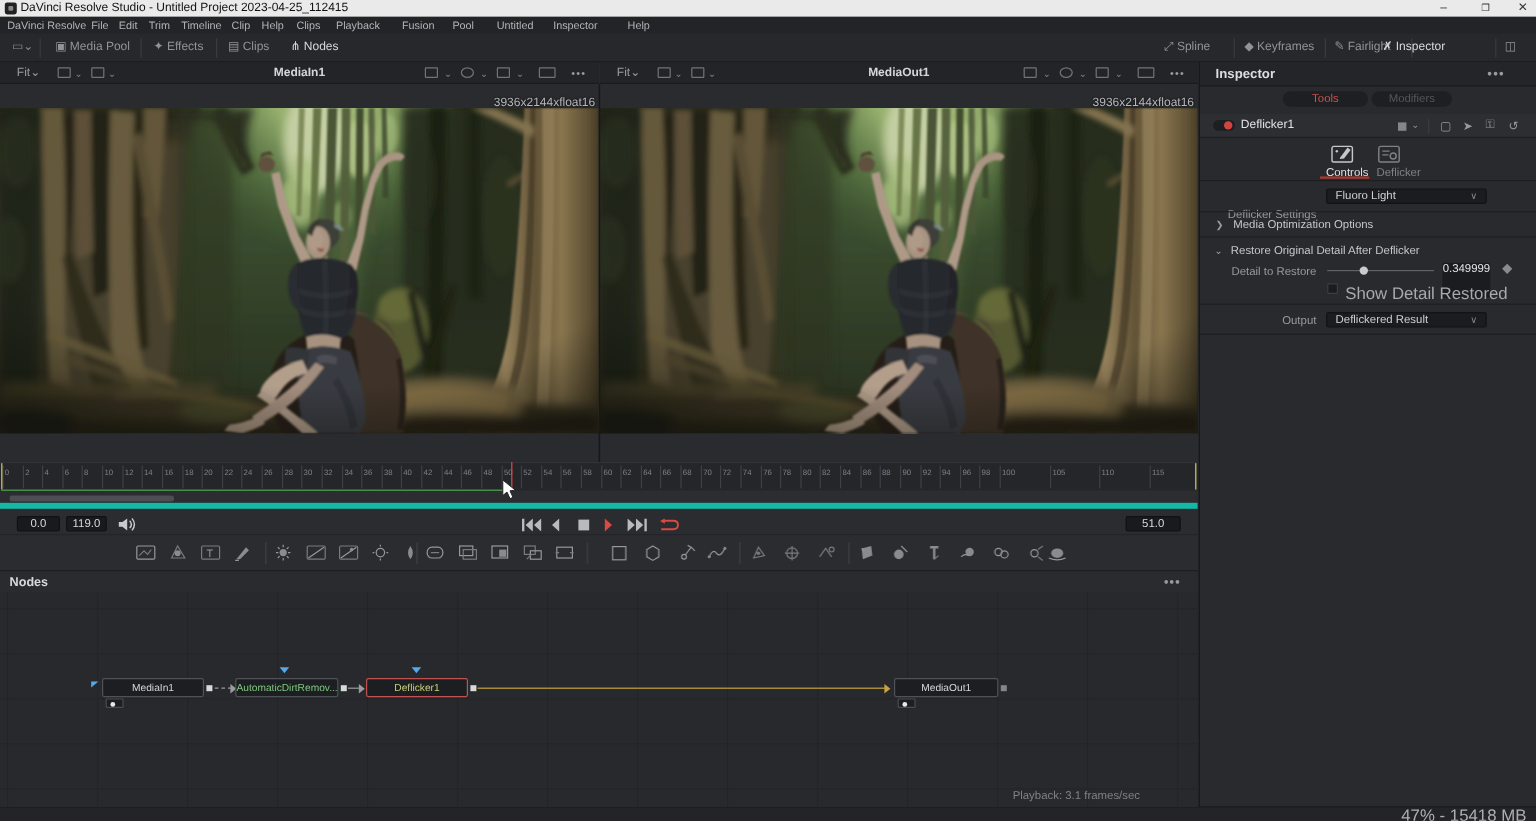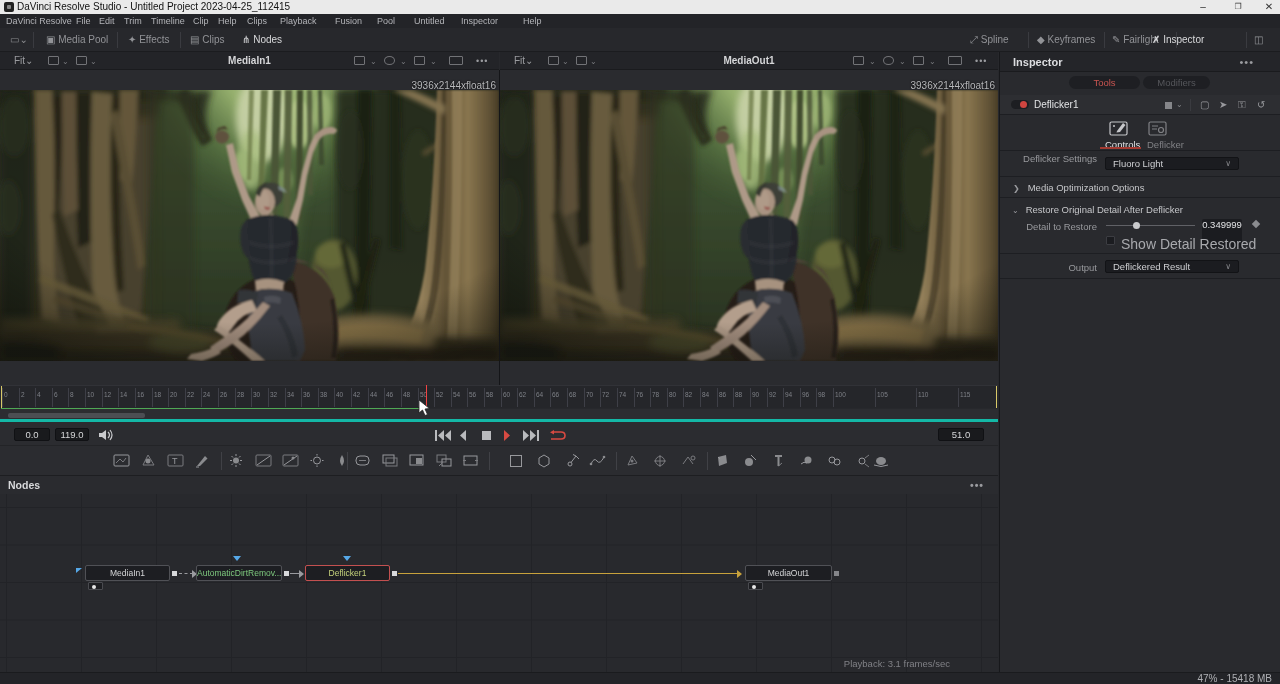--- a/index.html
+++ b/index.html
@@ -34,21 +34,21 @@
 #ruler{left:0;top:385px;width:998px;height:23px;background:#25262a;border-top:1px solid #313237;overflow:hidden}
 #ruler i{position:absolute;top:2px;width:1px;height:19px;background:#3e3f47}
 #ruler b{position:absolute;top:5px;font-weight:normal;font-size:6.5px;color:#7e8087}
 #playhead{position:absolute;left:426px;top:385px;width:1px;height:23px;background:#e44}
 #inmark{left:1px;top:386px;width:1px;height:22px;background:#d8c868}
 #outmark{left:996px;top:386px;width:1px;height:22px;background:#d8c868}
 #cache{left:1px;top:408px;width:424px;height:1px;background:#4fa854}
 #scrollrow{left:0;top:409px;width:998px;height:10px;background:#2c2d31}
 #scrollbar{left:8px;top:413px;width:137px;height:5px;background:#4c4e53;border-radius:2px}
 
-#transport{left:0;top:419px;width:998px;height:26px;background:#2b2c30;border-top:3px solid #14b8a6}
+#transport{left:0;top:419px;width:998px;height:26px;background:#2b2c30;border-top:5px solid #14b8a6}
 .tbox{position:absolute;top:6px;height:13px;background:#191a1d;border:1px solid #101114;border-radius:2px;color:#d6d7d9;font-size:9.5px;text-align:center}
 
 #fxbar{left:0;top:445px;width:998px;height:30px;background:#2b2c30;border-top:1px solid #232427}
 .fsep{position:absolute;top:6px;height:18px;width:1px;background:#404146}
 
 #nodehdr{left:0;top:475px;width:998px;height:19px;background:#2a2b2f;border-top:1px solid #1d1e21;color:#d8d9db;font-size:10.5px;font-weight:bold;line-height:19px}
 #nodes{left:0;top:494px;width:998px;height:178px;background:#28292d;overflow:hidden;
 background-image:linear-gradient(#222327 1px,transparent 1px),linear-gradient(90deg,#222327 1px,transparent 1px);
 background-size:75px 37.5px;background-position:6px 13px}
 .node{position:absolute;top:71px;height:16px;background:#1d1e22;border:1px solid #505156;border-radius:2px;color:#d4d5d7;font-size:8.5px;text-align:center;line-height:14px}
@@ -629,33 +629,33 @@
       </svg>
       <svg style="position:absolute;left:148px;top:68px" width="22" height="18">
         <rect x="1" y="2" width="17" height="13" rx="1.5" fill="none" stroke="#808185" stroke-width="1.2"></rect>
         <path d="M4 6 L10 6 M4 9 L9 9" stroke="#808185" stroke-width="1"></path>
         <circle cx="13" cy="10" r="2.5" fill="none" stroke="#808185" stroke-width="1.2"></circle>
       </svg>
       <div style="position:absolute;left:105px;top:87px;color:#e0e1e3;font-size:9.5px">Controls</div>
       <div style="position:absolute;left:147px;top:87px;color:#808185;font-size:9.5px">Deflicker</div>
       <div style="position:absolute;left:100px;top:95px;width:41px;height:2px;background:#a33a31"></div>
       <div class="hdiv" style="top:98px"></div>
-      <div class="irow-lbl" style="left:0;top:101px;width:97px">Deflicker Settings</div>
+      <div class="irow-lbl" style="left:0;top:122px;width:97px">Deflicker Settings</div>
       <div class="dd" style="top:105px">Fluoro Light</div>
       <div class="hdiv" style="top:124px"></div>
       <div class="sect" style="top:130px"><span style="margin-left:13px;font-size:8px;color:#9a9b9f">❯</span><span style="margin-left:8px">Media Optimization Options</span></div>
       <div class="hdiv" style="top:145px"></div>
       <div class="sect" style="top:152px"><span style="margin-left:12px;font-size:8px;color:#9a9b9f">⌄</span><span style="margin-left:7px">Restore Original Detail After Deflicker</span></div>
       <div class="irow-lbl" style="left:0;top:169px;width:97px">Detail to Restore</div>
       <div style="position:absolute;left:106px;top:173px;width:89px;height:1px;background:#606166"></div>
       <div style="position:absolute;left:133px;top:170px;width:7px;height:7px;background:#c9cacd;border-radius:50%"></div>
       <div style="position:absolute;left:202px;top:167px;width:40px;height:29px;background:#1b1c20;border-radius:2px;color:#e2e3e5;font-size:9.5px;text-align:center;line-height:12px">0.349999</div>
       <div style="position:absolute;left:253px;top:169px;width:6px;height:6px;background:#8a8b8f;transform:rotate(45deg)"></div>
       <div style="position:absolute;left:106px;top:184px;width:9px;height:9px;background:#1b1c20;border:1px solid #3c3d42;border-radius:1px"></div>
       <div style="position:absolute;left:121px;top:184px;color:#a8a9ad;font-size:14px">Show Detail Restored</div>
       <div class="hdiv" style="top:201px"></div>
       <div class="irow-lbl" style="left:0;top:210px;width:97px">Output</div>
       <div class="dd" style="top:208px">Deflickered Result</div>
       <div class="hdiv" style="top:226px"></div>
     </div>
 <div class="abs" style="left:0;top:672px;width:1280px;height:12px;background:#232428;border-top:1px solid #1a1b1e">
-      <span style="position:absolute;right:8px;color:#aeafb3;font-size:10px;line-height:12px">47% - 15418 MB</span>
+      <span style="position:absolute;right:8px;color:#aeafb3;font-size:14px;line-height:12px">47% - 15418 MB</span>
     </div>
 </div>
 </body></html>

